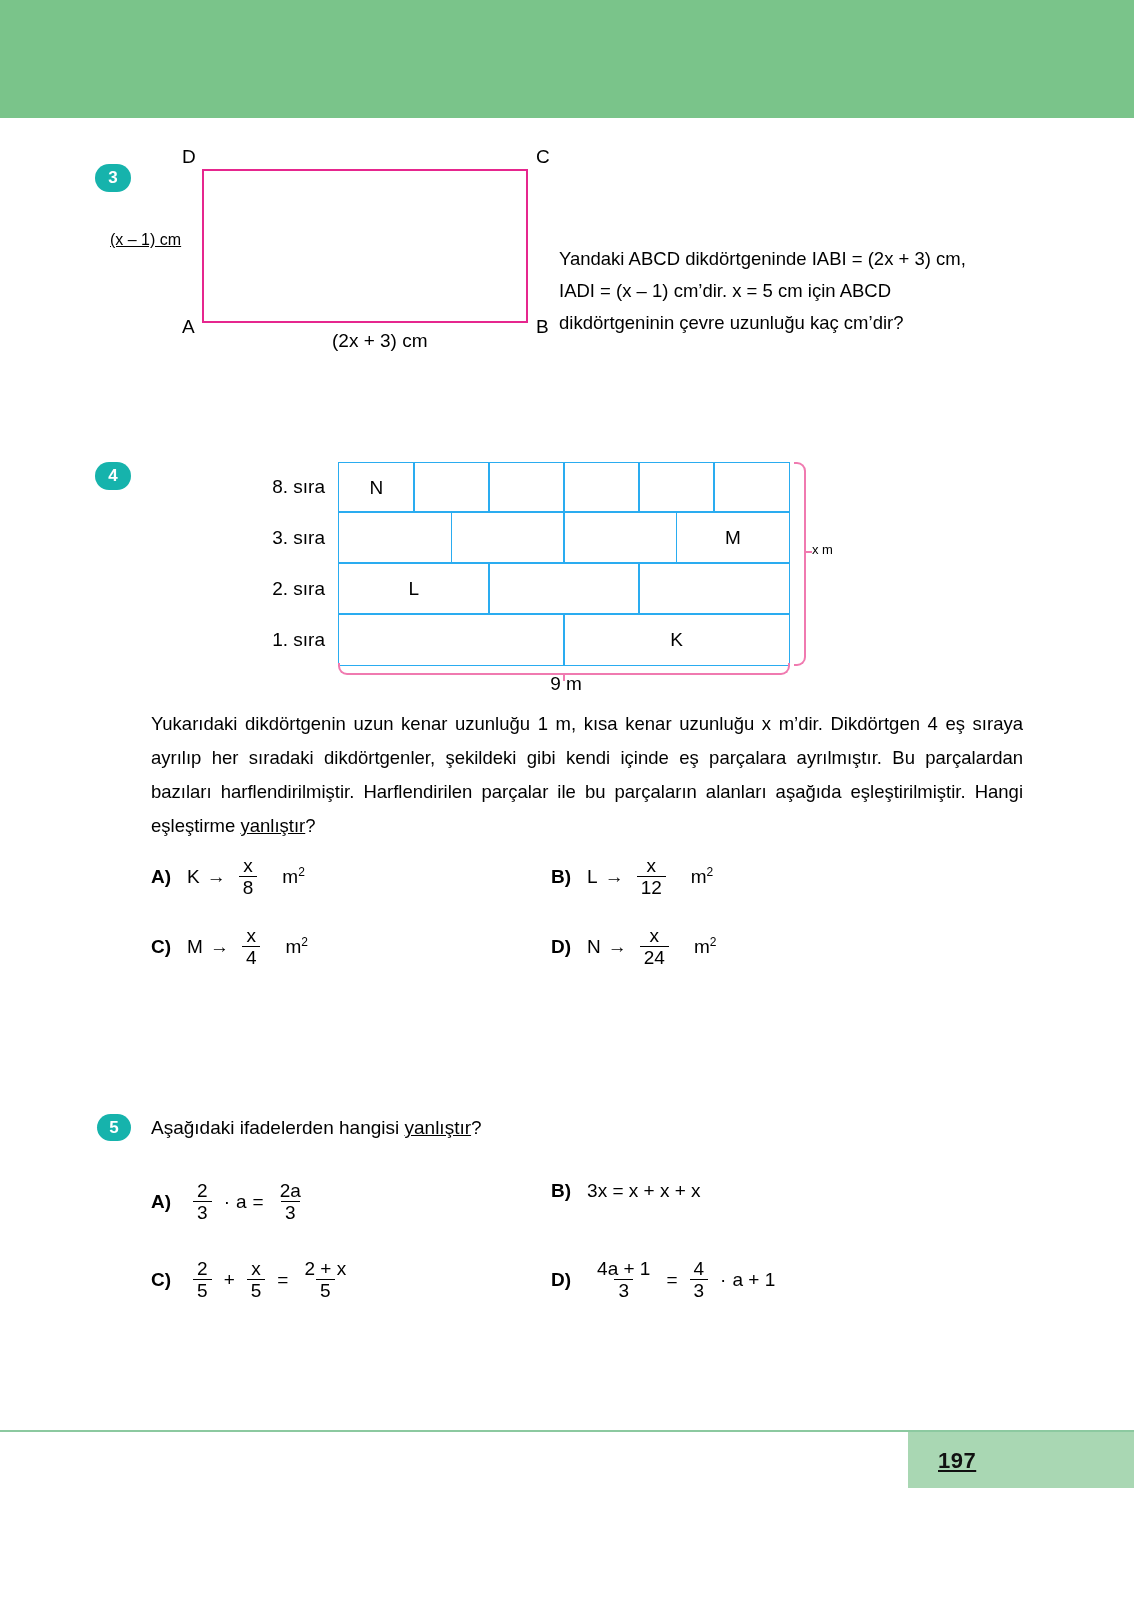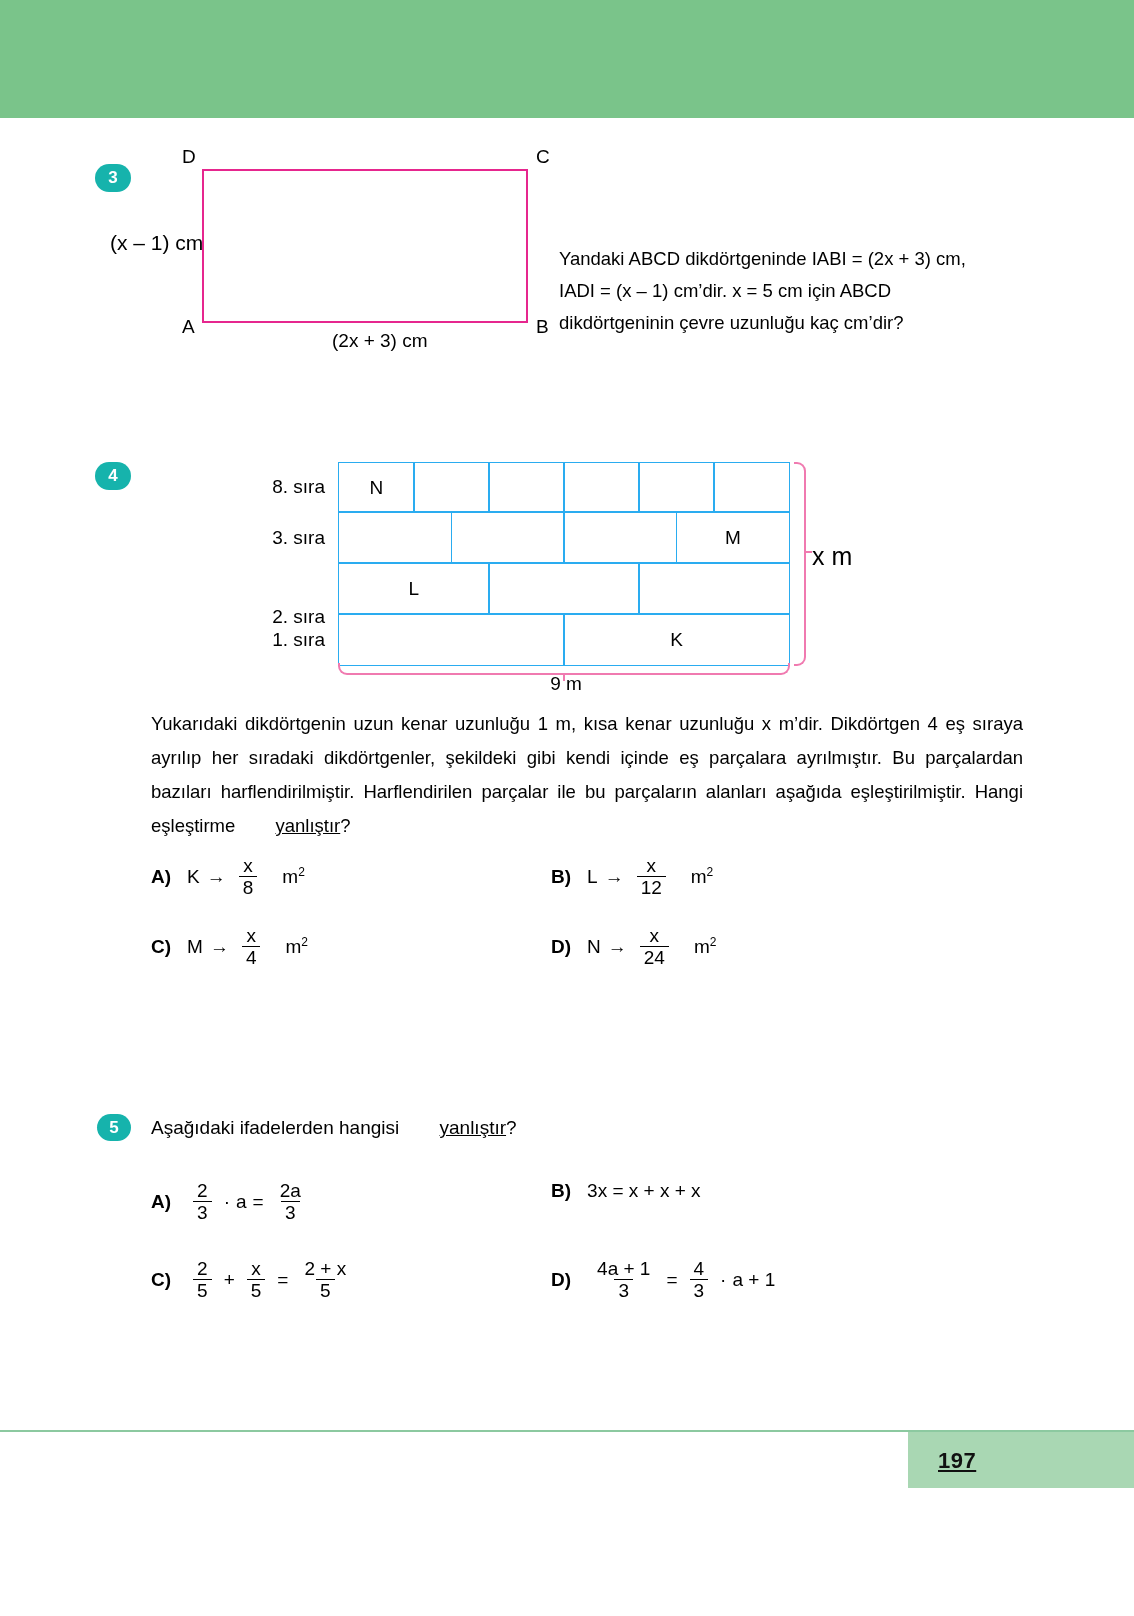--- a/index.html
+++ b/index.html
@@ -78,21 +78,21 @@
     width: 326px;
     height: 154px;
     border: 2px solid #e6268e;
     box-sizing: border-box;
   }
   .lbl { position: absolute; font-size: 19px; color: #000; white-space: nowrap; }
   #lbl-D { left: 182px; top: 146px; }
   #lbl-C { left: 536px; top: 146px; }
   #lbl-A { left: 182px; top: 316px; }
   #lbl-B { left: 536px; top: 316px; }
-  #lbl-left-side { left: 110px; top: 231px; font-size: 21px; }
+  #lbl-left-side { left: 110px; top: 231px; font-size: 16px; text-decoration: underline; }
   #lbl-bottom-side { left: 332px; top: 330px; font-size: 19px; }
 
   
   .q3-text {
     position: absolute;
     left: 559px;
     top: 196px;
     width: 430px;
     font-size: 18.5px;
     line-height: 32px;
@@ -133,21 +133,21 @@
 
   .row-tag {
     position: absolute;
     font-size: 19px;
     white-space: nowrap;
     text-align: right;
     width: 90px;
   }
   #tag-4 { left: 235px; top: 476px; }
   #tag-3 { left: 235px; top: 527px; }
-  #tag-2 { left: 235px; top: 578px; margin-top: 28px; }
+  #tag-2 { left: 235px; top: 578px; }
   #tag-1 { left: 235px; top: 629px; }
 
   
   .brace-v {
     position: absolute;
     left: 794px;
     top: 462px;
     width: 12px;
     height: 204px;
     border: 2px solid #f07ab0;
@@ -160,21 +160,21 @@
     left: 805px;
     top: 551px;
     width: 7px;
     height: 2px;
     background: #f07ab0;
   }
   #lbl-xm {
     position: absolute;
     left: 812px;
     top: 542px;
-    font-size: 25px;
+    font-size: 13px;
   }
 
   
   .brace-h {
     position: absolute;
     left: 338px;
     top: 663px;
     width: 452px;
     height: 12px;
     border: 2px solid #f07ab0;
@@ -201,21 +201,21 @@
   
   .q4-para {
     position: absolute;
     left: 151px;
     top: 707px;
     width: 872px;
     font-size: 18.5px;
     line-height: 34px;
     text-align: justify;
   }
-  .u-underline { text-decoration: underline; margin-left: 35px; }
+  .u-underline { text-decoration: underline; }
 
   
   .opt {
     position: absolute;
     display: flex;
     align-items: center;
     font-size: 19px;
     white-space: nowrap;
   }
   .opt-letter {

